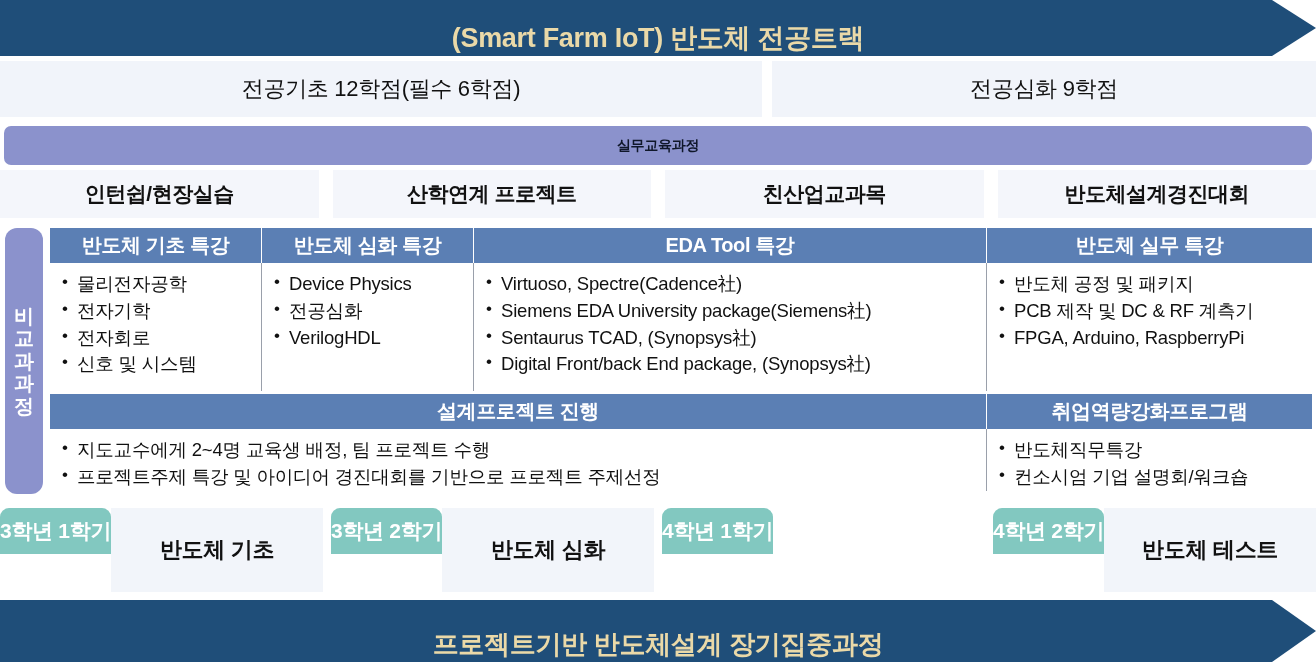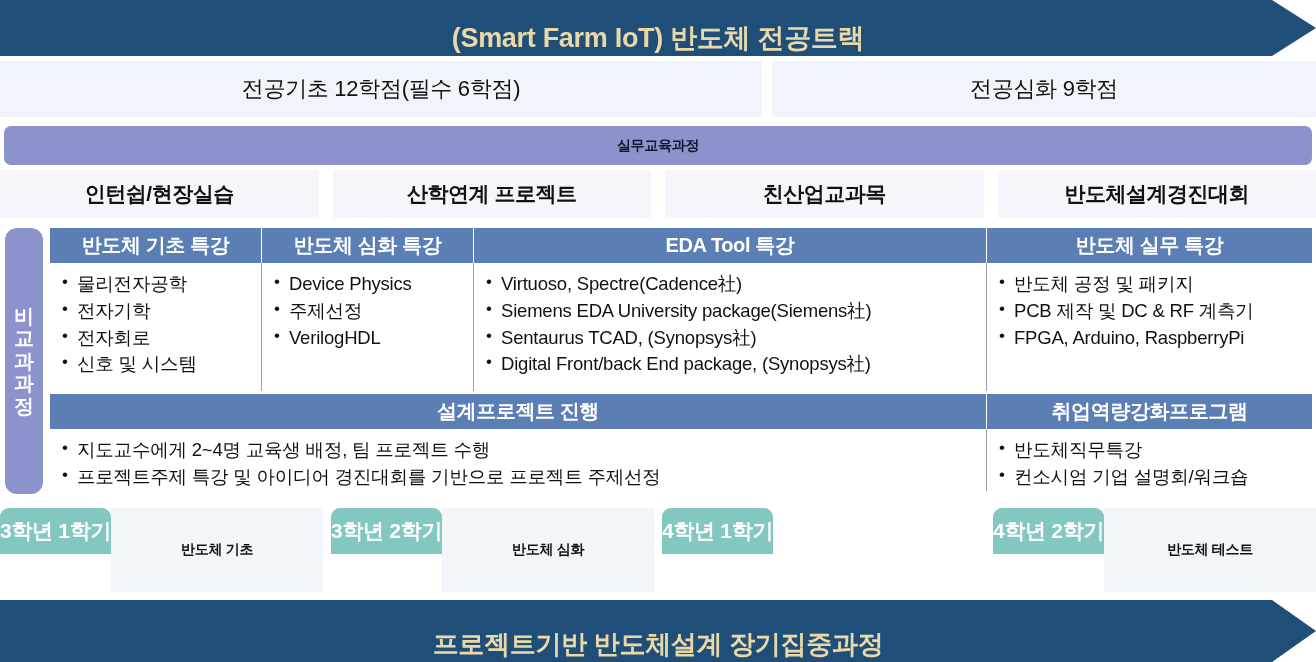--- a/index.html
+++ b/index.html
@@ -216,21 +216,21 @@
     display: flex;
     align-items: center;
     justify-content: center;
     letter-spacing: -0.3px;
   }
   .sem-bottom {
     flex: 1;
     background: #f2f5fa;
     color: #111111;
     font-weight: bold;
-    font-size: 14px;
+    font-size: 22px;
     display: flex;
     align-items: center;
     justify-content: center;
     letter-spacing: -0.3px;
   }
 </style>
 </head>
 <body>
 
 <div id="root">
@@ -297,21 +297,21 @@
         <ul>
           <li>물리전자공학</li>
           <li>전자기학</li>
           <li>전자회로</li>
           <li>신호 및 시스템</li>
         </ul>
       </div>
       <div class="tbl-body c-adv sep-right">
         <ul>
           <li>Device Physics</li>
-          <li>주제선정</li>
+          <li>전공심화</li>
           <li>VerilogHDL</li>
         </ul>
       </div>
       <div class="tbl-body c-eda sep-right">
         <ul>
           <li>Virtuoso, Spectre(Cadence社)</li>
           <li>Siemens EDA University package(Siemens社)</li>
           <li>Sentaurus TCAD, (Synopsys社)</li>
           <li>Digital Front/back End package, (Synopsys社)</li>
         </ul>

